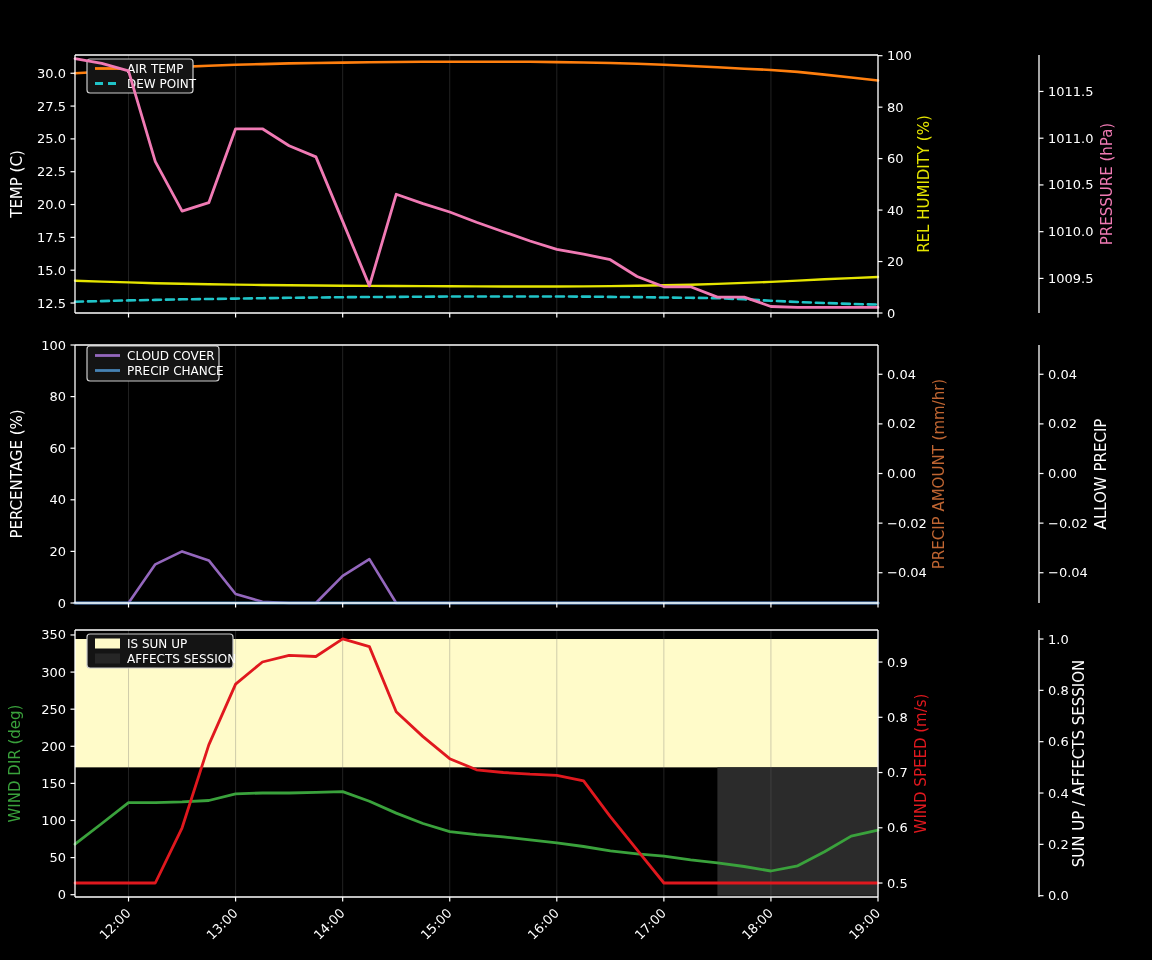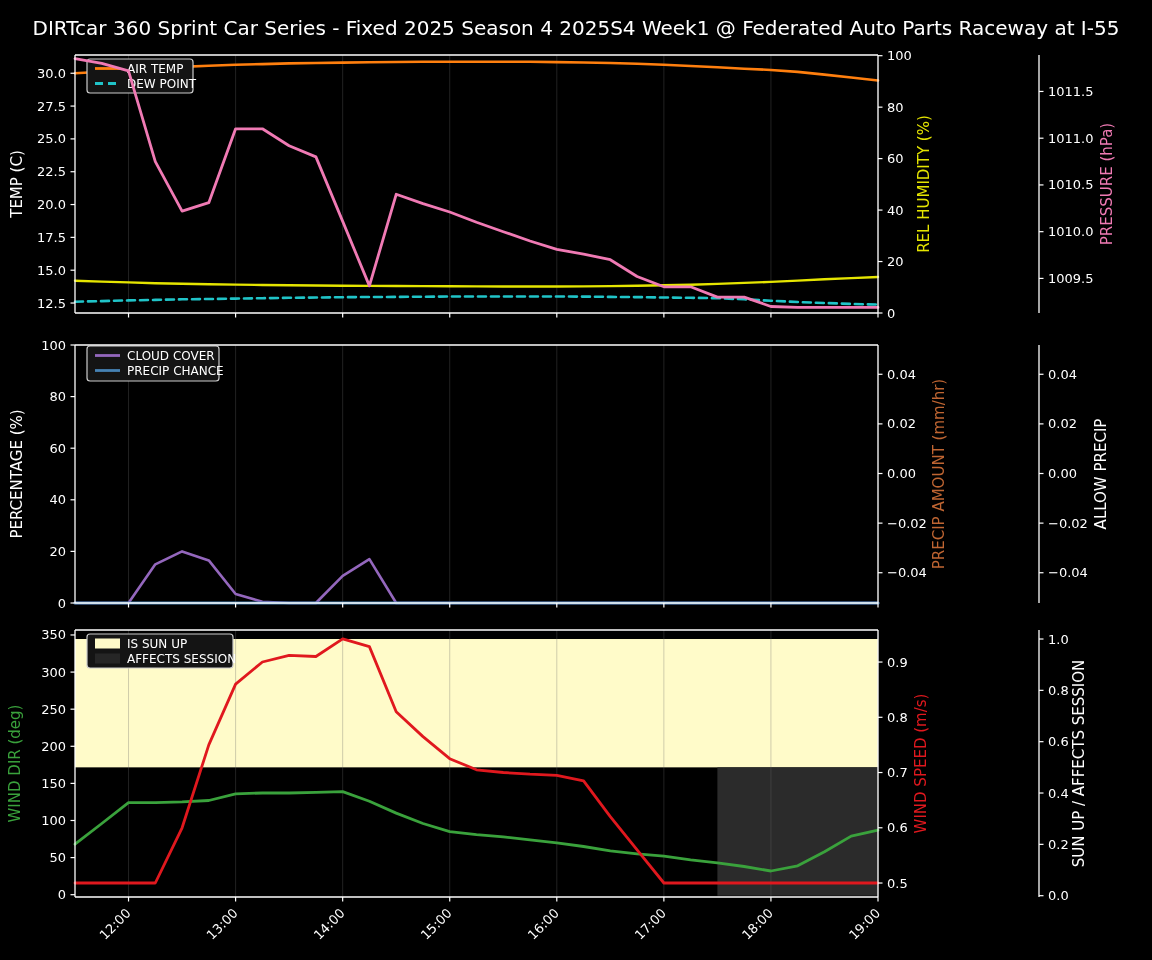--- a/index.html
+++ b/index.html
@@ -6,21 +6,20 @@
   #figure{position:relative;width:1152px;height:960px;background:#000;font-family:"DejaVu Sans","Liberation Sans",sans-serif;}
   #figure-title{position:absolute;top:16px;left:0;width:1152px;text-align:center;white-space:nowrap;
     font-size:20px;color:#fff;letter-spacing:0px;}
   svg{position:absolute;top:0;left:0;}
   svg text{font-family:"DejaVu Sans","Liberation Sans",sans-serif;}
 </style>
 </head>
 <body>
 
 <div id="figure">
-  <div id="figure-title">DIRTcar 360 Sprint Car Series - Fixed 2025 Season 4 2025S4 Week1 @ Federated Auto Parts Raceway at I-55</div>
   <svg id="figure-svg" width="1152" height="960" viewBox="0 0 1152 960">
     <g id="chart-0">
         <line x1="128.53333333333333" y1="55" x2="128.53333333333333" y2="313" stroke="rgba(105,105,105,0.32)" stroke-width="1"></line>
         <line x1="235.60000000000002" y1="55" x2="235.60000000000002" y2="313" stroke="rgba(105,105,105,0.32)" stroke-width="1"></line>
         <line x1="342.66666666666663" y1="55" x2="342.66666666666663" y2="313" stroke="rgba(105,105,105,0.32)" stroke-width="1"></line>
         <line x1="449.73333333333335" y1="55" x2="449.73333333333335" y2="313" stroke="rgba(105,105,105,0.32)" stroke-width="1"></line>
         <line x1="556.8" y1="55" x2="556.8" y2="313" stroke="rgba(105,105,105,0.32)" stroke-width="1"></line>
         <line x1="663.8666666666667" y1="55" x2="663.8666666666667" y2="313" stroke="rgba(105,105,105,0.32)" stroke-width="1"></line>
         <line x1="770.9333333333334" y1="55" x2="770.9333333333334" y2="313" stroke="rgba(105,105,105,0.32)" stroke-width="1"></line>
         <line x1="878" y1="55" x2="878" y2="313" stroke="rgba(105,105,105,0.32)" stroke-width="1"></line>

